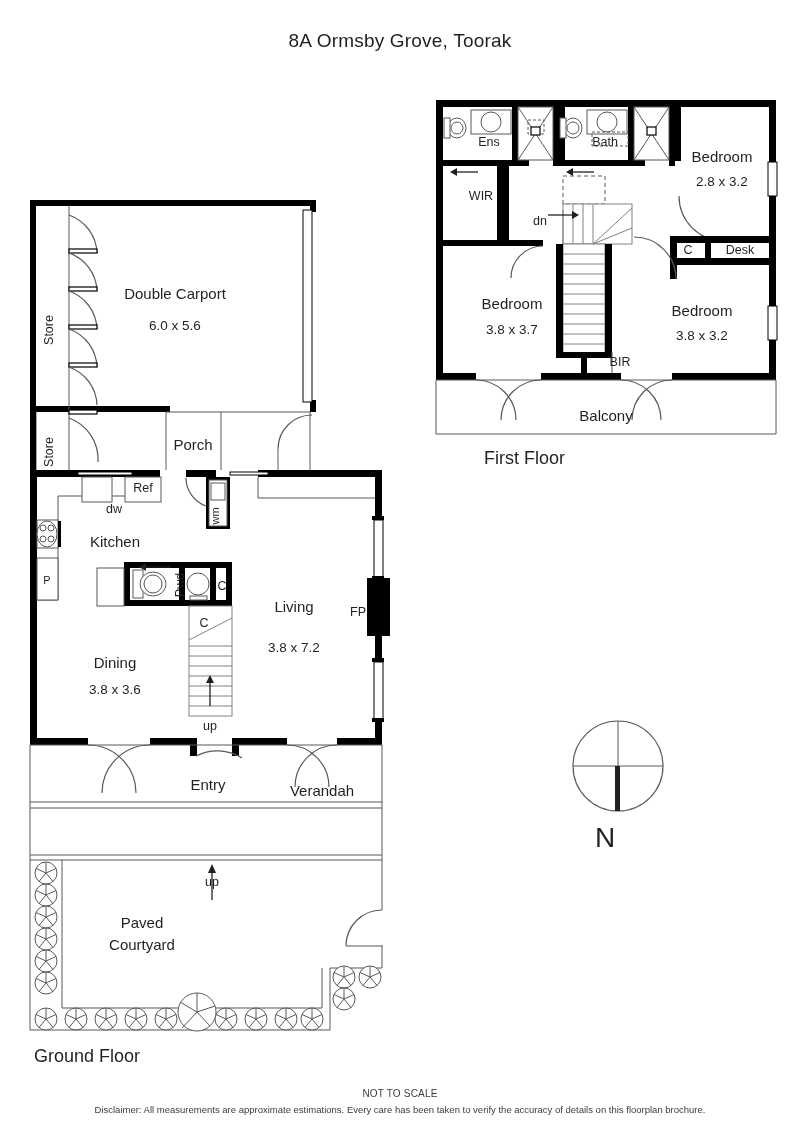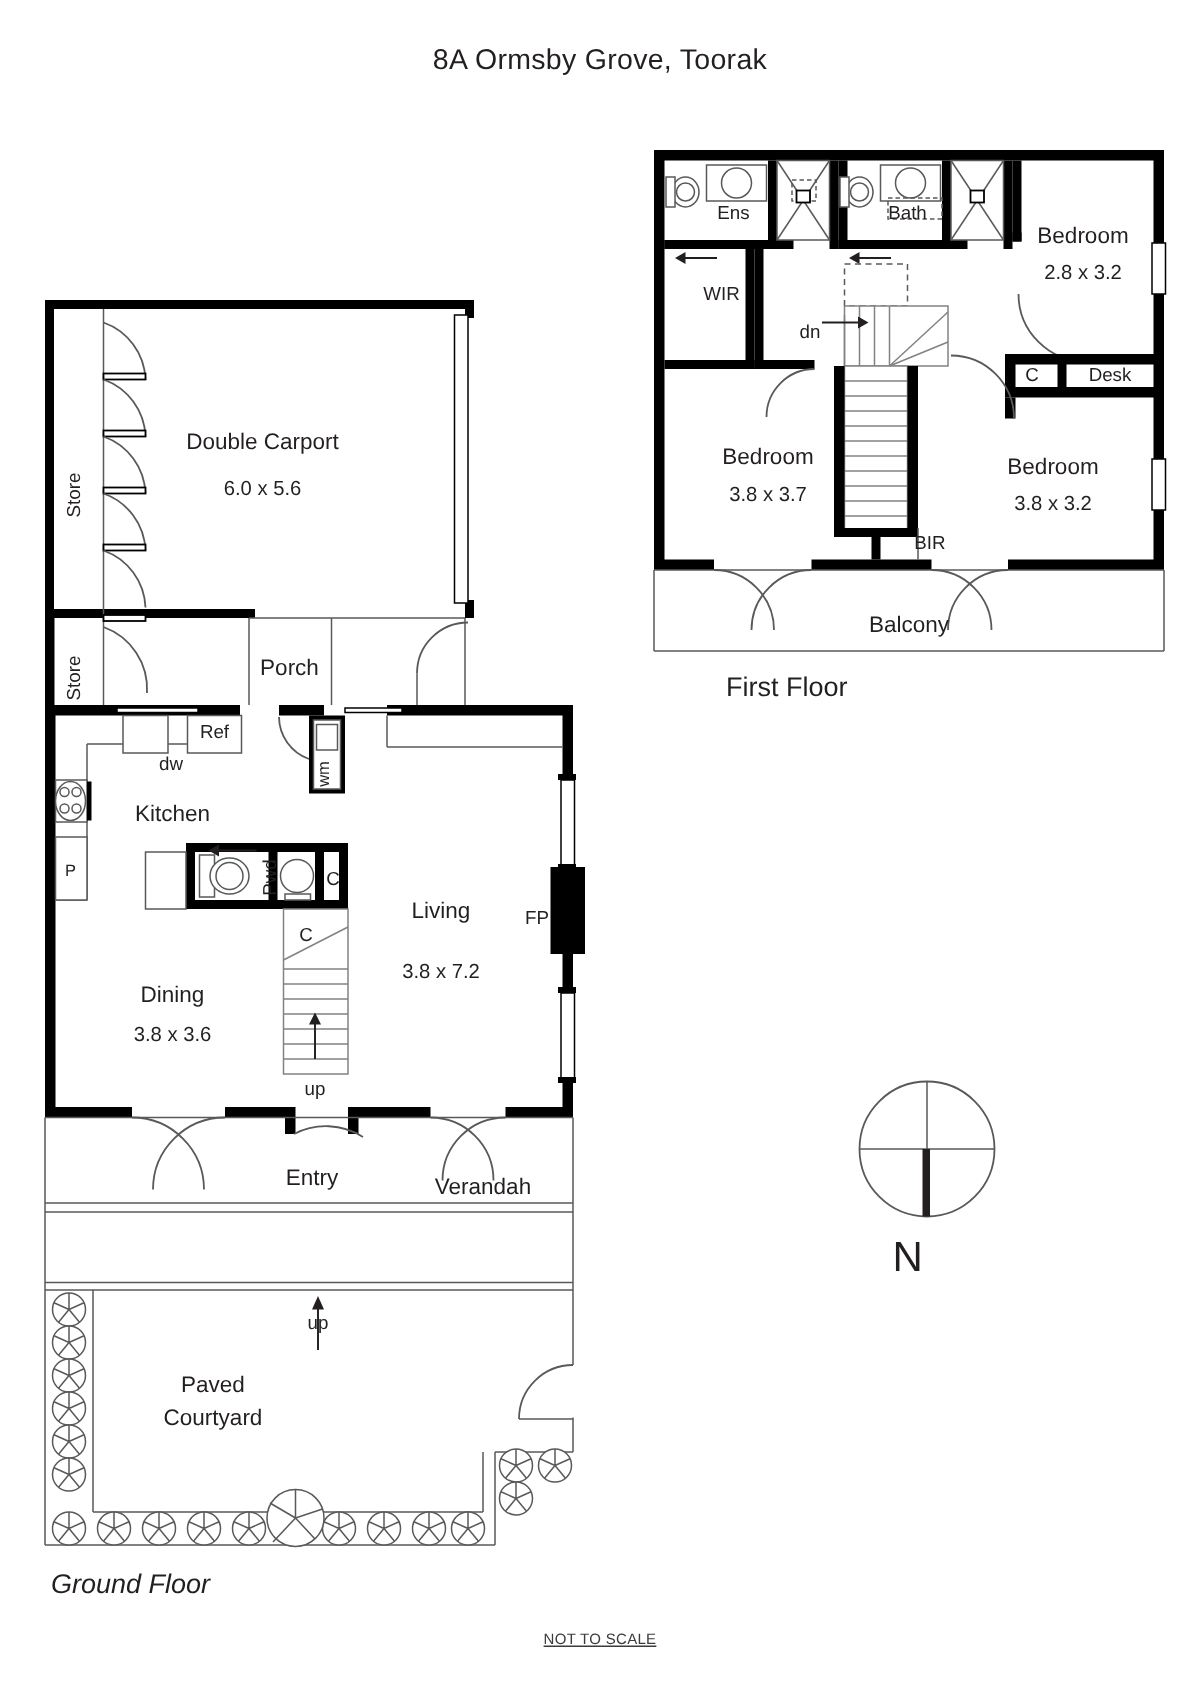--- a/index.html
+++ b/index.html
@@ -33,35 +33,34 @@
     position: absolute;
     left: 0; top: 0;
     width: 800px;
     height: 1132px;
   }
   .floorlabel {
     position: absolute;
     font-size: 18px;
     color: #231f20;
   }
-  #groundFloorLabel { left: 34px; top: 1046px; font-style: italic; }
+  #groundFloorLabel { left: 34px; top: 1046px; }
   #firstFloorLabel  { left: 436px; top: 448px; margin-left: 48px; }
   .compass-n {
     position: absolute;
     left: 595px; top: 822px;
     font-size: 28px;
     color: #231f20;
   }
   .footer {
     position: absolute;
     left: 0;
     width: 800px;
     text-align: center;
     color: #3b3b3b;
-    text-decoration: underline;
   }
   #notToScale { top: 1088px; font-size: 10px; letter-spacing: .2px; }
   #disclaimer { top: 1104px; font-size: 9.5px; }
 
   
   .wall      { fill: #000000; stroke: none; }
   .thinline  { fill: none; stroke: #58595b; stroke-width: 1; }
   .door      { fill: none; stroke: #58595b; stroke-width: 1.2; }
   .fixture   { fill: #ffffff; stroke: #000000; stroke-width: 1.2; }
   .fixturethin { fill: #ffffff; stroke: #58595b; stroke-width: 1; }
@@ -481,13 +480,14 @@
       <rect x="615" y="766" width="5" height="45" fill="#231f20"></rect>
     </g>
   </svg>
 
   <div class="floorlabel" id="groundFloorLabel">Ground Floor</div>
   <div class="floorlabel" id="firstFloorLabel">First Floor</div>
 
   <div class="compass-n">N</div>
 
   <div class="footer" id="notToScale">NOT TO SCALE</div>
+  <div class="footer" id="disclaimer">Disclaimer: All measurements are approximate estimations. Every care has been taken to verify the accuracy of details on this floorplan brochure.</div>
 </div>
 
 </body></html>

